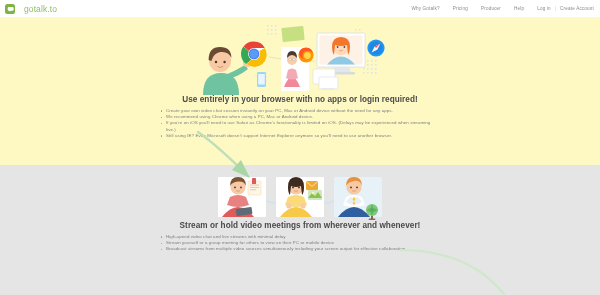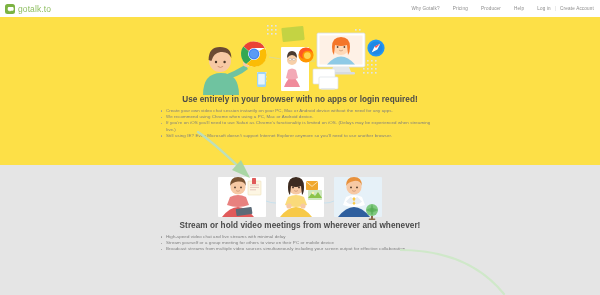--- a/index.html
+++ b/index.html
@@ -12,21 +12,21 @@
   .page { position: relative; width: 600px; height: 295px; }
 
   
   .header {
     height: 17px; width: 100%;
     background: #ffffff;
     display: flex; align-items: center;
     padding: 0 6px 0 5px;
     position: relative; z-index: 5;
   }
-  .brand { display: flex; align-items: center; gap: 3px; }
+  .brand { display: flex; align-items: center; gap: 9px; }
   .brand-mark {
     width: 10px; height: 10px; border-radius: 2.5px;
     background: #7cb342;
     display: flex; align-items: center; justify-content: center;
     flex: 0 0 auto;
   }
   .brand-mark svg { display: block; }
   .brand-text {
     font-size: 8.5px; color: #8fbf62; letter-spacing: .1px;
     font-weight: 400; white-space: nowrap;
@@ -36,21 +36,21 @@
     gap: 13px; white-space: nowrap;
   }
   .nav-link {
     font-size: 4.6px; color: #8b8b8b; letter-spacing: .18px;
     text-decoration: none; cursor: pointer;
   }
   .nav-right { display: flex; align-items: center; gap: 4px; }
   .nav-sep { font-size: 4.6px; color: #cfcfcf; }
 
   
-  .section-gray { background: #fde047; height: 148px; position: relative; }
+  .section-gray { background: #fef9c3; height: 148px; position: relative; }
   .section-white { background: #e5e5e5; height: 130px; position: relative; }
 
   .illus-wrap { display: flex; justify-content: center; }
 
   .heading {
     text-align: center;
     font-size: 8.2px; font-weight: bold; color: #4a4a4a;
     letter-spacing: .05px;
   }
   .bullets { width: 280px; margin: 4px auto 0; }

